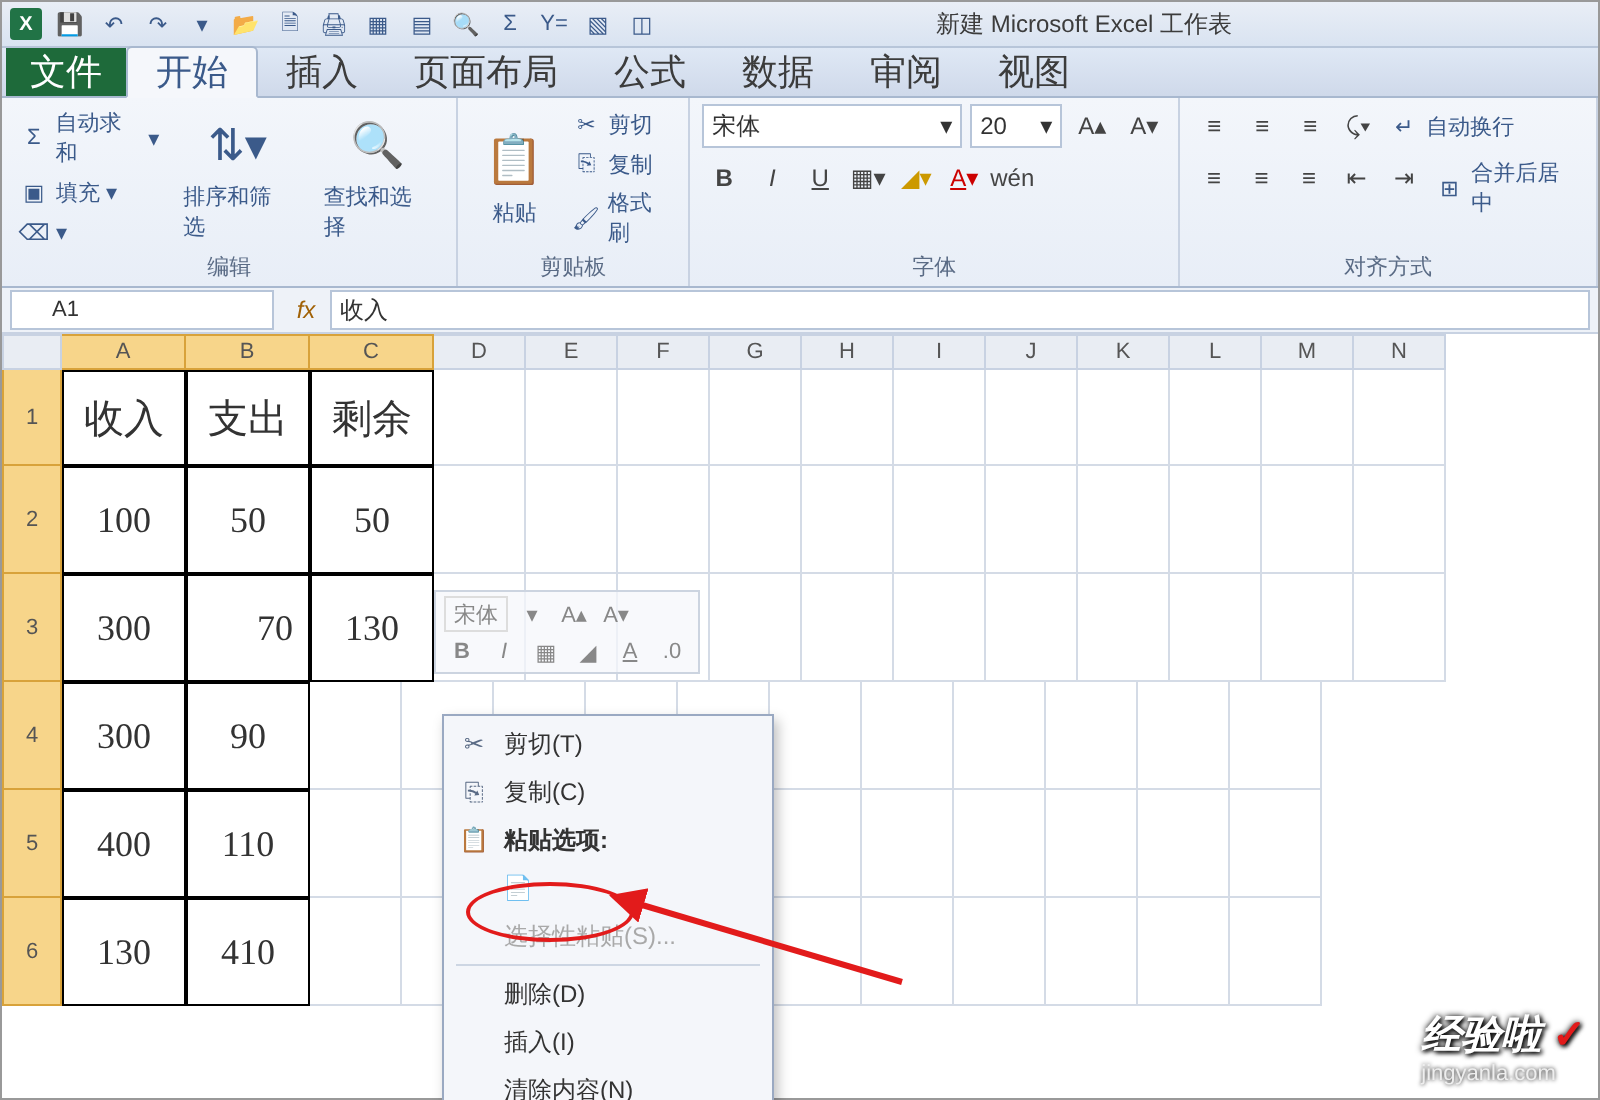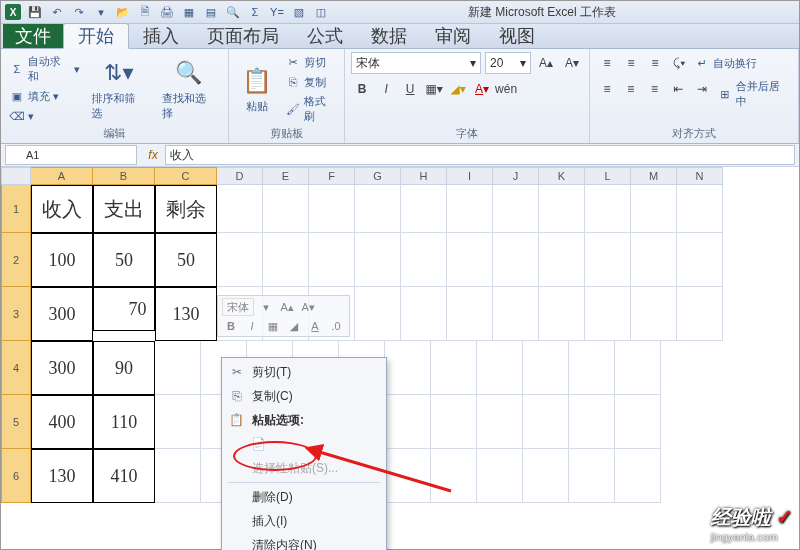--- a/index.html
+++ b/index.html
@@ -281,21 +281,21 @@
           <div class="cell" style="width: 46px; height: 54px;"></div>
           <div class="cell" style="width: 46px; height: 54px;"></div>
           <div class="cell" style="width: 46px; height: 54px;"></div>
           <div class="cell" style="width: 46px; height: 54px;"></div>
         </div>
         <div class="row">
           <div class="rh sel" style="height: 54px;">3</div>
           <div class="cell data num" style="width: 62px; height: 54px;">
             <span>300</span>
           </div>
-          <div class="cell data num" style="width: 62px; height: 44px; padding-left: 27px;">
+          <div class="cell data num" style="width: 62px; height: 54px; padding-left: 27px;">
             <span>70</span>
           </div>
           <div class="cell data num" style="width: 62px; height: 54px;">
             <span>130</span>
           </div>
           <div class="cell" style="width: 46px; height: 54px;"></div>
           <div class="cell" style="width: 46px; height: 54px;"></div>
           <div class="cell" style="width: 46px; height: 54px;"></div>
           <div class="cell" style="width: 46px; height: 54px;"></div>
           <div class="cell" style="width: 46px; height: 54px;"></div>

